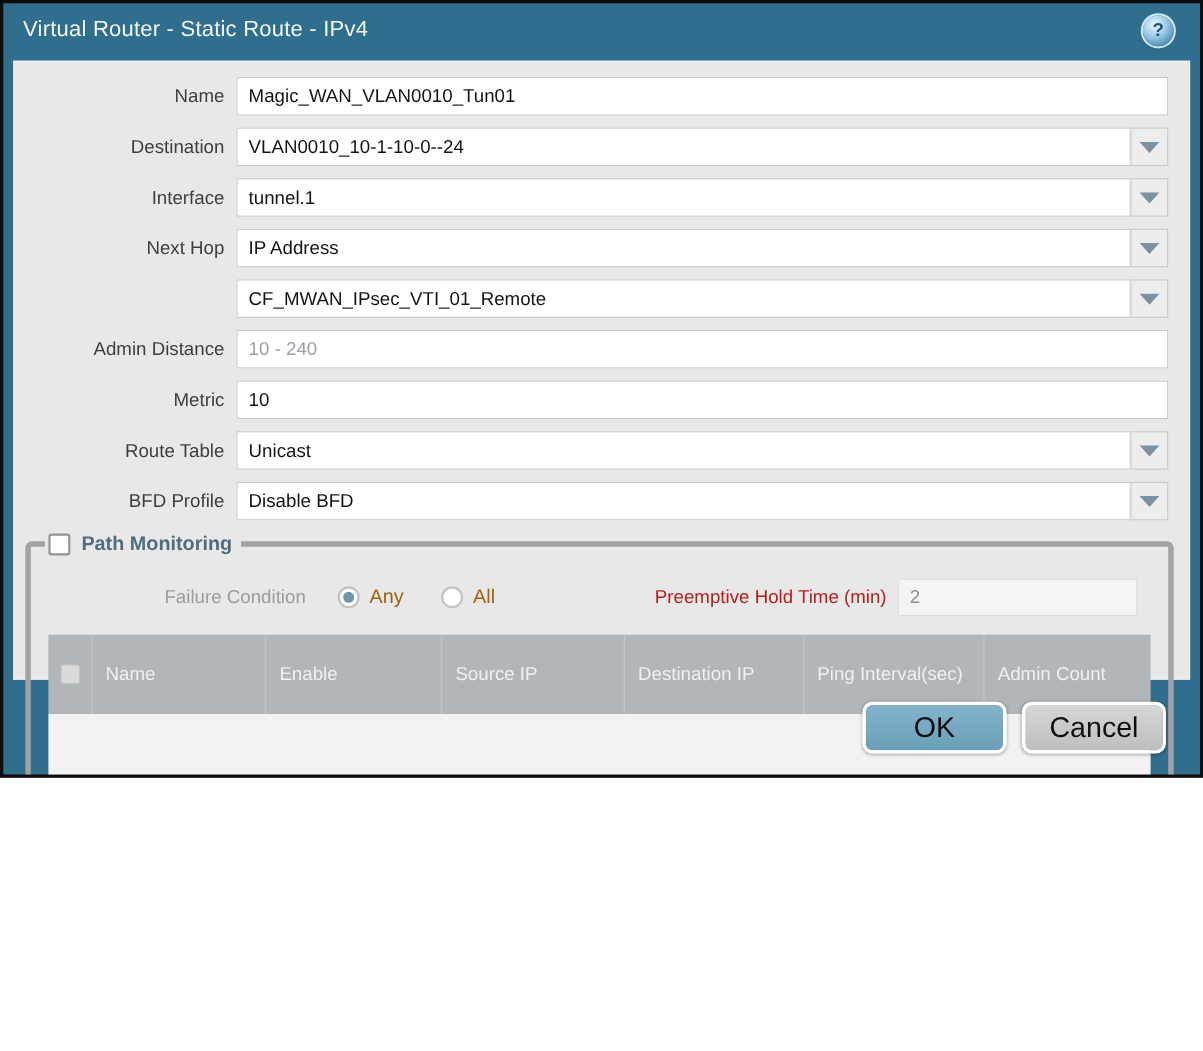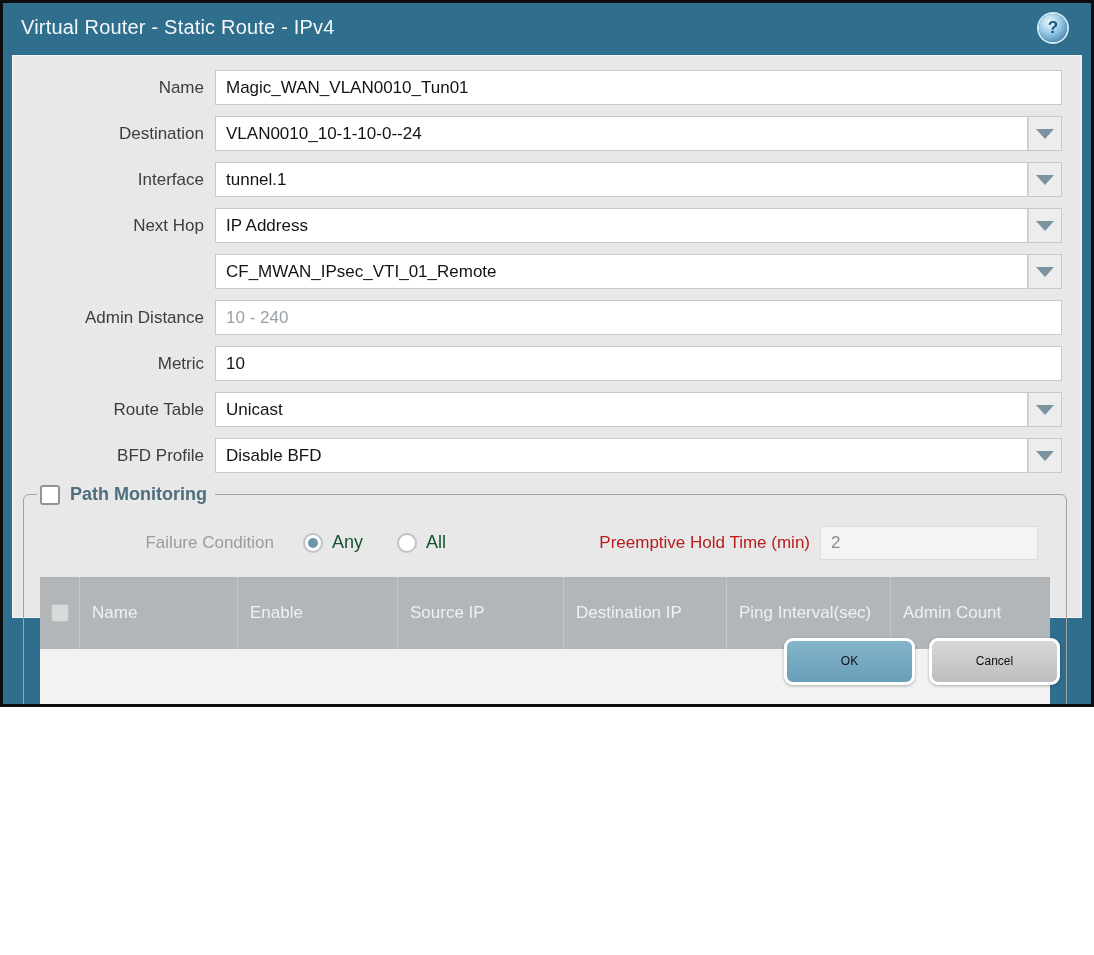--- a/index.html
+++ b/index.html
@@ -30,36 +30,36 @@
     background:#fff;font-family:"Liberation Sans",sans-serif;font-size:17px;color:#141414;
     padding:0 10px;outline:none;}
   .tinput::placeholder{color:#9aa0a6;}
   .ddbtn{width:34px;height:35px;flex:none;box-sizing:border-box;border:1px solid #c9c9c9;
     border-left-color:#d8d8d8;background:#ededed;display:flex;align-items:center;
     justify-content:center;padding:0;cursor:pointer;}
   .arrow{width:0;height:0;border-left:9px solid transparent;border-right:9px solid transparent;
     border-top:10px solid #7b92a1;}
 
   
-  fieldset.pm{margin:6px 15px 0 11px;border:1px solid #a3a3a3;border-radius:6px;
+  fieldset.pm{margin:6px 15px 0 11px;border:5px solid #a3a3a3;border-radius:6px;
     padding:0 7px 13px 7px;}
   legend.pm-legend{display:flex;align-items:center;margin-left:6px;padding:0 8px 0 3px;}
   .cb{width:20px;height:20px;background:#fff;border:2px solid #8f9497;border-radius:3px;
     box-sizing:border-box;cursor:pointer;flex:none;}
   .pm-title{margin-left:10px;font-size:18px;font-weight:bold;color:#4f6e7d;}
 
   .fc-row{display:flex;align-items:center;margin:20px 21px 17px 0;height:35px;}
   .fc-label{width:272px;flex:none;text-align:right;padding-right:29px;box-sizing:border-box;
     font-size:17px;color:#9b9b9b;}
   .radio-opt{display:flex;align-items:center;margin-right:34px;}
   .radio{width:20px;height:20px;border-radius:50%;background:#fff;border:2px solid #bfc3c5;
     box-sizing:border-box;display:flex;align-items:center;justify-content:center;
     cursor:pointer;flex:none;}
   .radio.sel::after{content:"";width:10px;height:10px;border-radius:50%;background:#6f96a8;}
-  .radio-text{margin-left:9px;font-size:18px;color:#14532d;}
+  .radio-text{margin-left:9px;font-size:18px;color:#a16207;}
   .fc-spacer{flex:1;}
   .ph-label{font-size:17px;color:#b91c1c;padding-right:10px;}
   .ph-input{width:218px;height:34px;box-sizing:border-box;border:1px solid #dcdcdc;
     background:#f4f4f4;color:#8d8d8d;font-family:"Liberation Sans",sans-serif;font-size:17px;
     padding:0 10px;outline:none;}
 
   
   .pm-table{margin:0 9px;}
   .thead{display:flex;background:#b2b6b8;height:72px;color:#eef1f1;font-size:17px;}
   .th{display:flex;align-items:center;padding:0 12px;box-sizing:border-box;
@@ -84,21 +84,21 @@
     box-shadow:inset 0 0 0 1px #cfd2d3;flex:none;}
   .minus-icon::before{content:"";position:absolute;left:4px;top:9px;width:14px;height:4px;
     background:#ab7d75;border-radius:1px;}
   .add-text{margin-left:1px;font-size:24px;color:#fff;}
   .del-text{margin-left:8px;font-size:18px;color:#c9cdce;}
 
   
   .bottombar{position:absolute;left:0;right:0;bottom:0;height:86px;display:flex;
     align-items:center;justify-content:flex-end;padding-right:31px;box-sizing:border-box;}
   .btn{width:131px;height:47px;box-sizing:border-box;border:3px solid #fff;border-radius:9px;
-    font-family:"Liberation Sans",sans-serif;font-size:12px;color:#101010;cursor:pointer;
+    font-family:"Liberation Sans",sans-serif;font-size:26px;color:#101010;cursor:pointer;
     display:flex;align-items:center;justify-content:center;box-shadow:0 1px 3px rgba(0,0,0,.3);}
   .btn-ok{background:linear-gradient(#83b4ca,#699fb9);}
   .btn-cancel{background:linear-gradient(#d6d7d9,#bcbec0);margin-left:14px;}
 </style>
 </head>
 <body>
 
 <div class="dialog">
 
   <div class="titlebar">

